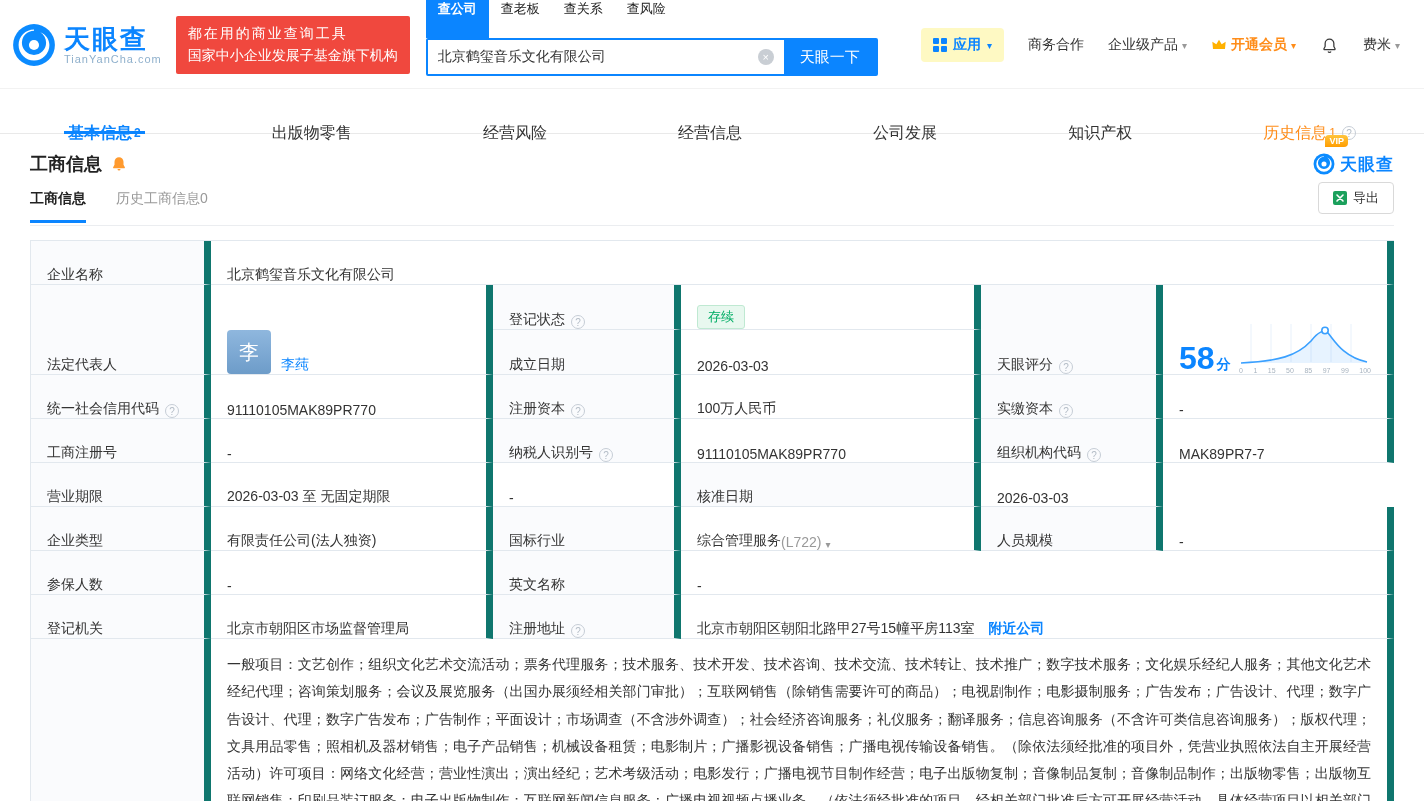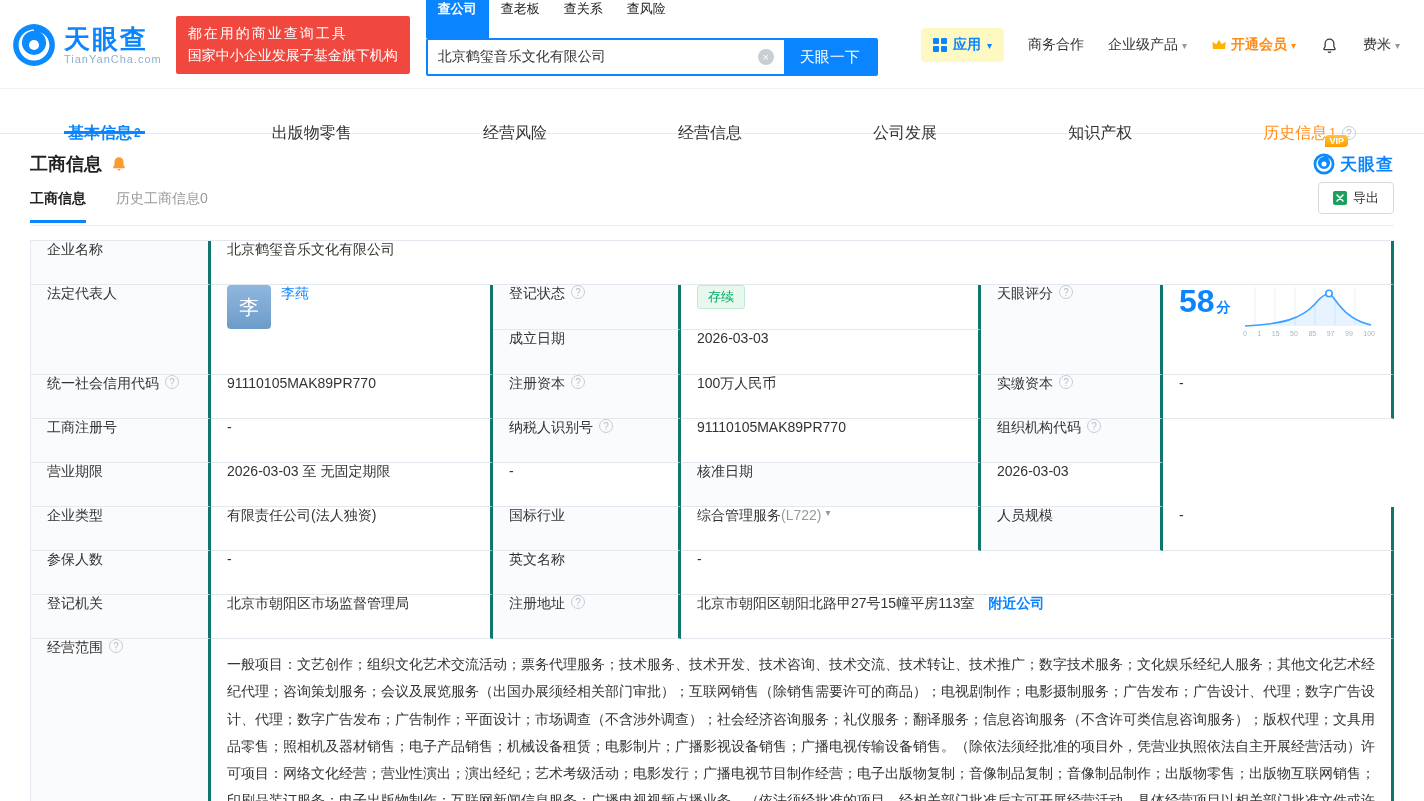--- a/index.html
+++ b/index.html
@@ -62,22 +62,22 @@
   .sub.active { color:#222; font-weight:bold; border-bottom:3px solid #0b85ff; }
   .sub.inactive { color:#999; }
   .export { position:absolute; right:0; top:-8px; display:flex; align-items:center; gap:6px;
     border:1px solid #d9d9d9; border-radius:4px; padding:6px 14px; background:#fff;
     font-size:13px; color:#333; cursor:pointer; font-family:inherit; }
 
   
   .tbl { margin:14px 30px 0; border-top:1px solid #e2e8ee; border-left:1px solid #e2e8ee;
     font-size:14px; }
   .trow { display:grid; grid-template-columns:180px 282px 188px 300px 182px 1fr; }
-  .lb,.vl { border-right:3px solid #0f766e; border-bottom:1px solid #e2e8ee;
-    display:flex; align-items:flex-start; padding:0 16px; min-height:44px; }
+  .lb,.vl { border-right:7px solid #0f766e; border-bottom:1px solid #e2e8ee;
+    display:flex; align-items:flex-end; padding:0 16px; min-height:44px; }
   .lb { background:#fafbfd; color:#333; }
   .vl { background:#fff; }
   .spanall { grid-column:2 / -1; }
   .span4 { grid-column:4 / -1; }
   .r-legal { grid-template-rows:45px 45px; }
   .r-legal .a { grid-column:1; grid-row:1/3; }
   .r-legal .b { grid-column:2; grid-row:1/3; gap:10px; }
   .r-legal .c { grid-column:3; grid-row:1; }
   .r-legal .d { grid-column:4; grid-row:1; }
   .r-legal .e { grid-column:3; grid-row:2; }
@@ -345,20 +345,23 @@
         <span>纳税人识别号</span>
         <span class="q">?</span>
       </div>
     <div class="vl">
         <span>91110105MAK89PR770</span>
       </div>
     <div class="lb">
         <span>组织机构代码</span>
         <span class="q">?</span>
       </div>
+    <div class="vl">
+        <span>MAK89PR7-7</span>
+      </div>
   </div>
 
   <div class="trow">
     <div class="lb">
         <span>营业期限</span>
       </div>
     <div class="vl">
         <span>2026-03-03 至 无固定期限</span>
       </div>
     <div class="vl">

